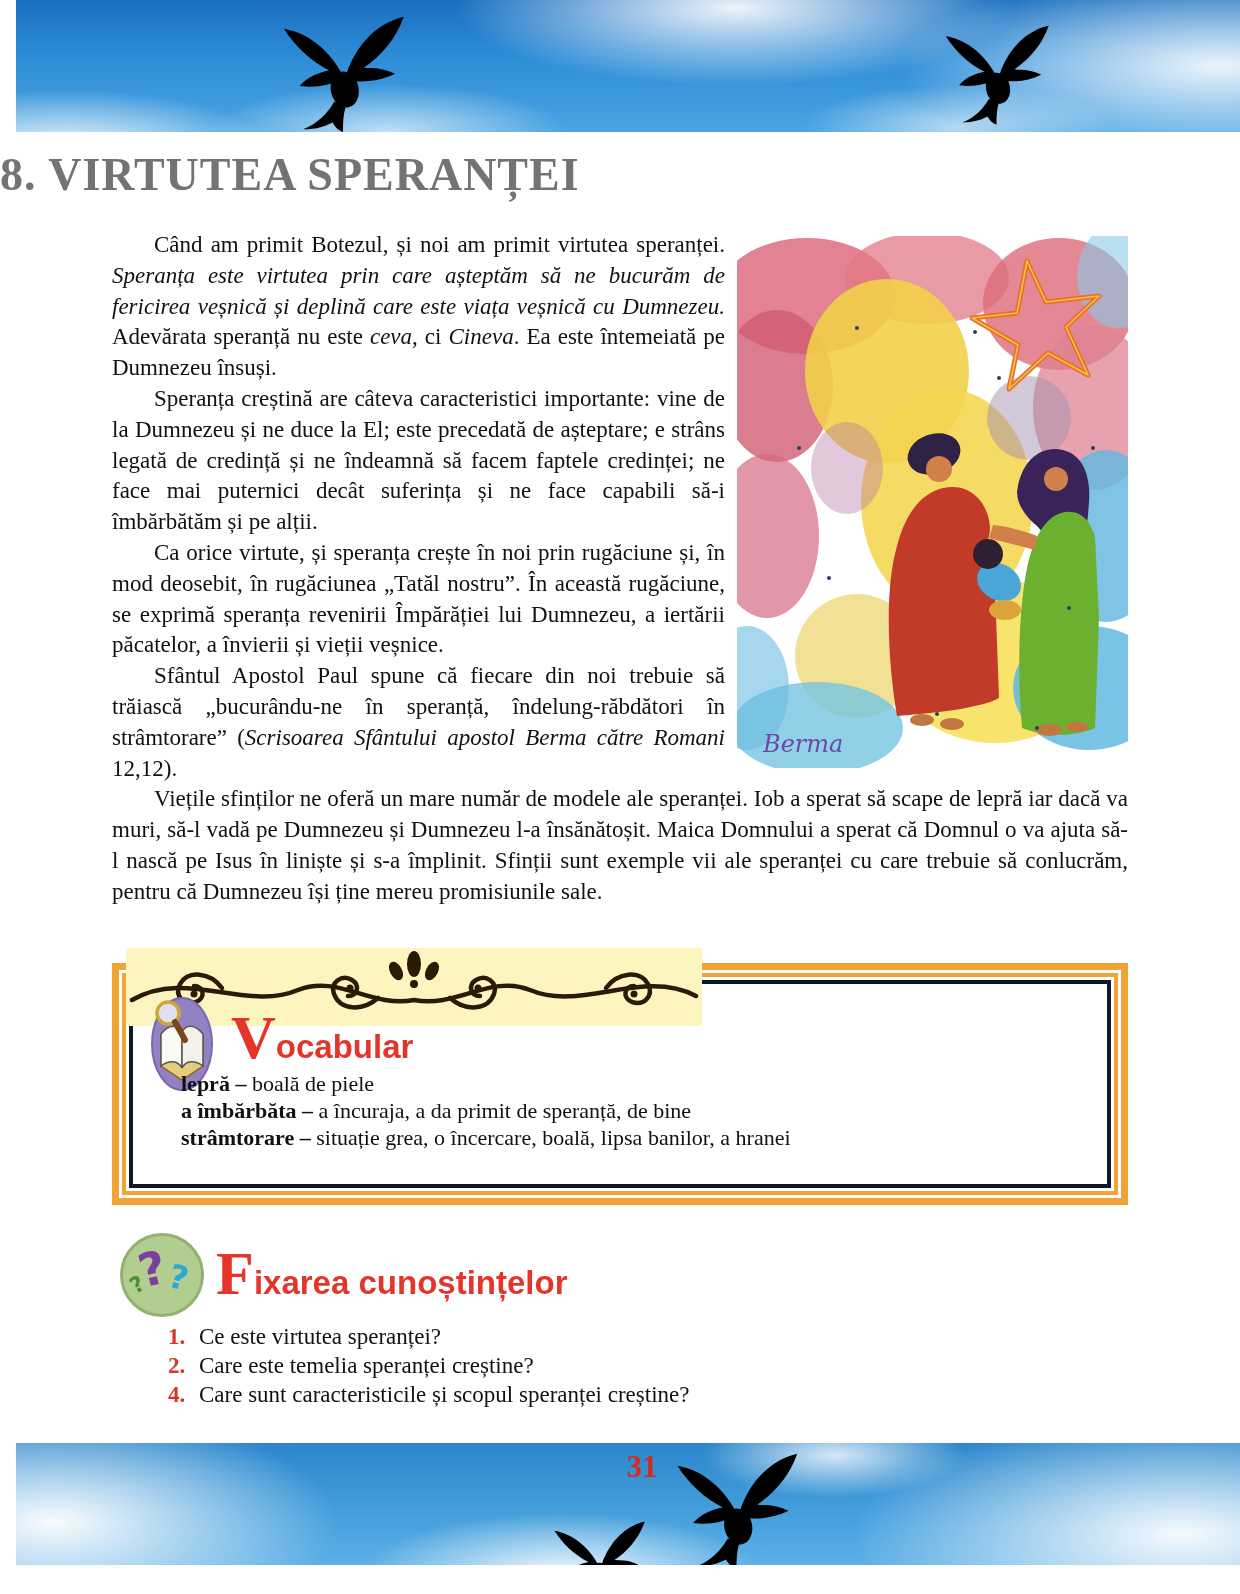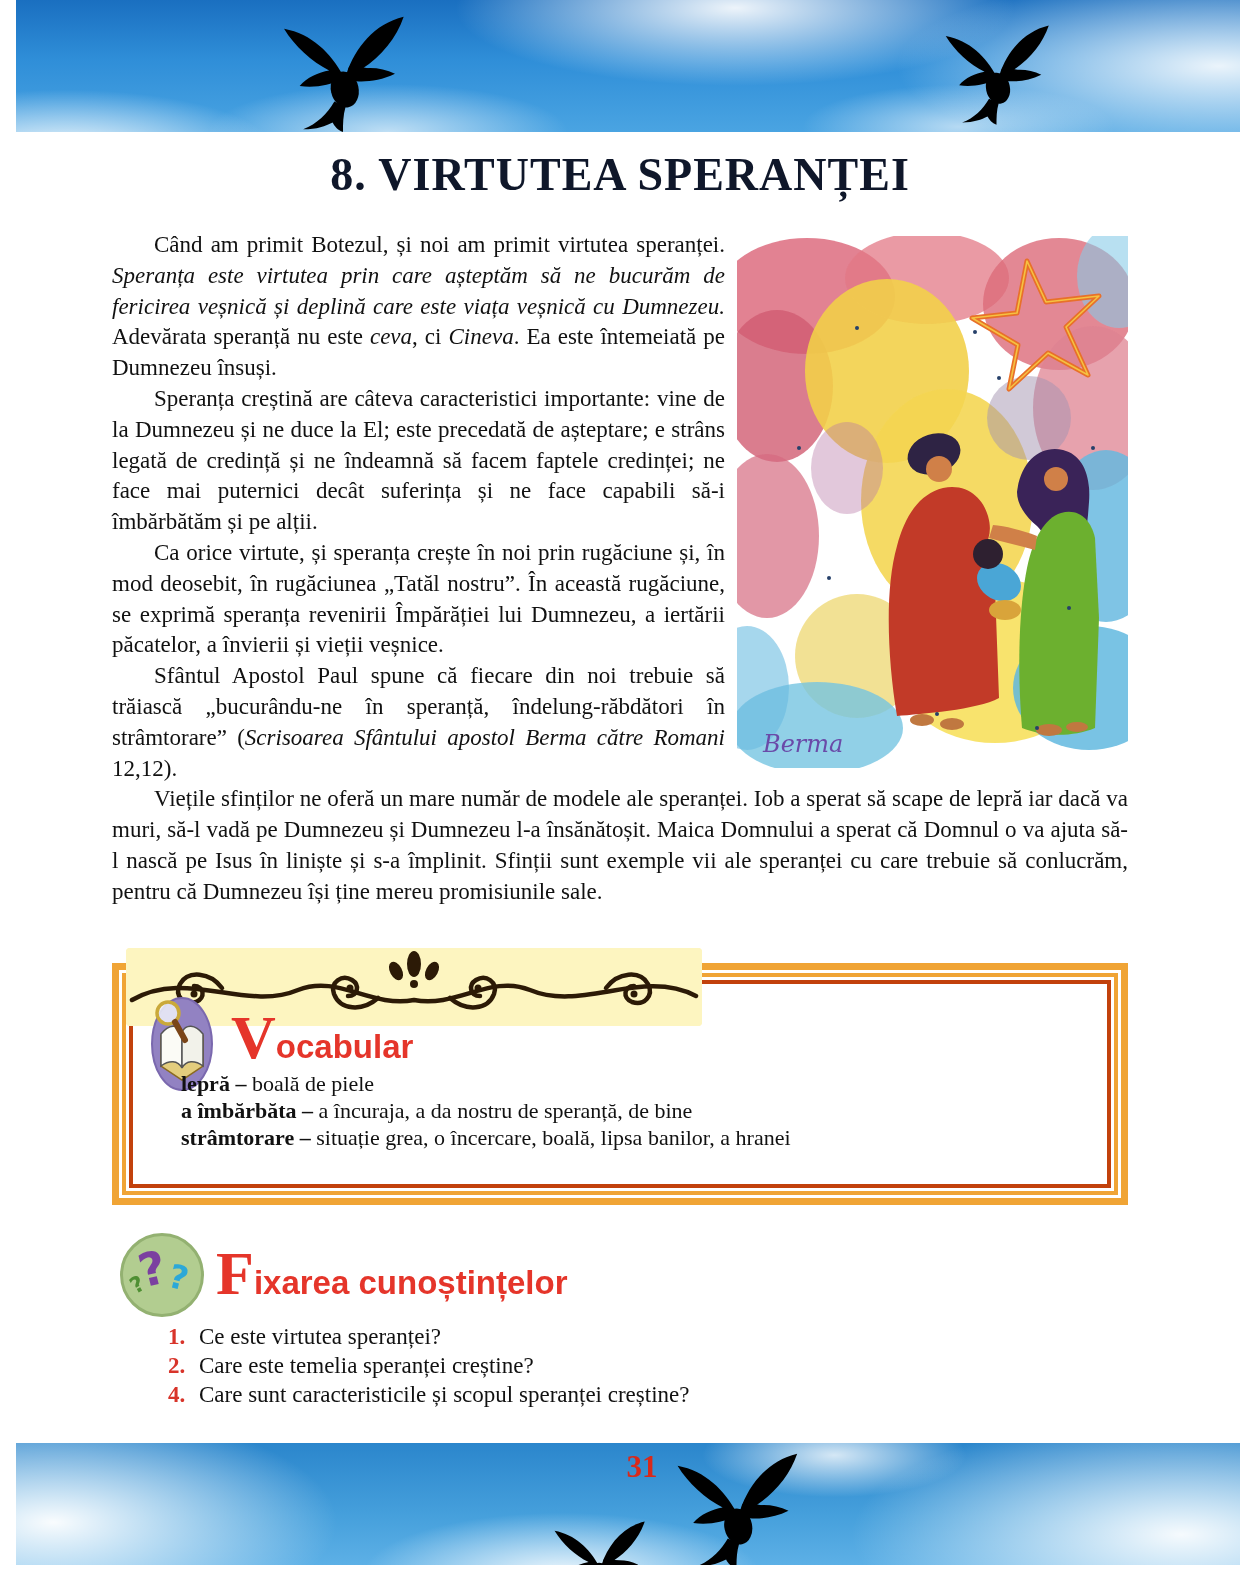--- a/index.html
+++ b/index.html
@@ -21,35 +21,35 @@
       radial-gradient(ellipse 430px 170px at 3% 65%, rgba(255,255,255,.97), rgba(255,255,255,0) 66%),
       radial-gradient(ellipse 500px 180px at 94% 75%, rgba(255,255,255,.95), rgba(255,255,255,0) 66%),
       radial-gradient(ellipse 320px 100px at 44% 108%, rgba(255,255,255,.9), rgba(255,255,255,0) 62%),
       radial-gradient(ellipse 220px 70px at 66% 10%, rgba(255,255,255,.8), rgba(255,255,255,0) 60%),
       linear-gradient(180deg,#2b86cc 0%,#46a0dc 60%,#5db0e6 100%);}
   .dove{position:absolute;}
   .page-number{position:absolute;left:586px;top:6px;width:80px;text-align:center;
     font:bold 31px "Liberation Serif",serif;color:#d8291b;}
 
   
-  .page-title{position:absolute;top:140px;left:0;width:1240px;text-align:center;
-    font:bold 46px "Liberation Serif",serif;color:#0f172a;letter-spacing:1px;margin-top:8px;}
+  .page-title{position:absolute;top:140px;left:0;width:1240px;text-align:left;
+    font:bold 46px "Liberation Serif",serif;color:#737373;letter-spacing:1px;margin-top:8px;}
 
   
   .article{position:absolute;top:230px;left:112px;width:1016px;}
   .painting{float:right;width:391px;height:532px;margin:6px 0 10px 12px;background:#fff;}
   .para{margin:0;font-size:23px;line-height:30.8px;text-align:justify;text-indent:42px;}
   .para.full{clear:both;}
   .para i{font-style:italic;}
 
   
   .vocab-wrap{position:absolute;top:963px;left:112px;width:1016px;height:242px;}
   .vbox{box-sizing:border-box;height:100%;border:7px solid #f0a435;padding:3px;}
   .vbox-mid{box-sizing:border-box;height:100%;border:4px solid #f0a435;padding:3px;}
-  .vbox-inner{box-sizing:border-box;height:100%;border:4px solid #c2410c;position:relative;}
+  .vbox-inner{box-sizing:border-box;height:100%;border:4px solid #0f172a;position:relative;}
   .ornament{position:absolute;top:-36px;left:-7px;width:576px;height:78px;
     background:#fdf5c0;border-radius:4px;}
   .vocab-icon{position:absolute;top:12px;left:18px;width:62px;height:96px;}
   .vocab-heading{position:absolute;top:22px;left:98px;color:#e5352a;}
   .big-initial{font-family:"Liberation Serif",serif;font-weight:bold;font-size:62px;line-height:62px;}
   .heading-rest{font-family:"Liberation Sans",sans-serif;font-weight:bold;font-size:33px;}
   .vocab-list{position:absolute;top:86px;left:48px;width:930px;
     font-size:22px;line-height:27px;}
   .vocab-entry b{font-weight:bold;}
 
@@ -187,21 +187,21 @@
           <circle cx="17" cy="17" r="11" fill="#eef2fa" fill-opacity=".85" stroke="#caa93a" stroke-width="3.5"></circle>
           <line x1="24" y1="26" x2="34" y2="44" stroke="#7a4518" stroke-width="6" stroke-linecap="round"></line>
         </svg>
 
         <div class="vocab-heading">
           <span class="big-initial">V</span><span class="heading-rest">ocabular</span>
         </div>
 
         <div class="vocab-list">
             <div class="vocab-entry"><b>lepră –</b><span> boală de piele</span></div>
-            <div class="vocab-entry"><b>a îmbărbăta –</b><span> a încuraja, a da nostru de speranță, de bine</span></div>
+            <div class="vocab-entry"><b>a îmbărbăta –</b><span> a încuraja, a da primit de speranță, de bine</span></div>
             <div class="vocab-entry"><b>strâmtorare –</b><span> situație grea, o încercare, boală, lipsa banilor, a hranei</span></div>
           </div>
       </div>
     </div>
   </div>
 </div>
 
 <div class="fixare">
   <div class="q-icon">
     <span class="q1">?</span>

